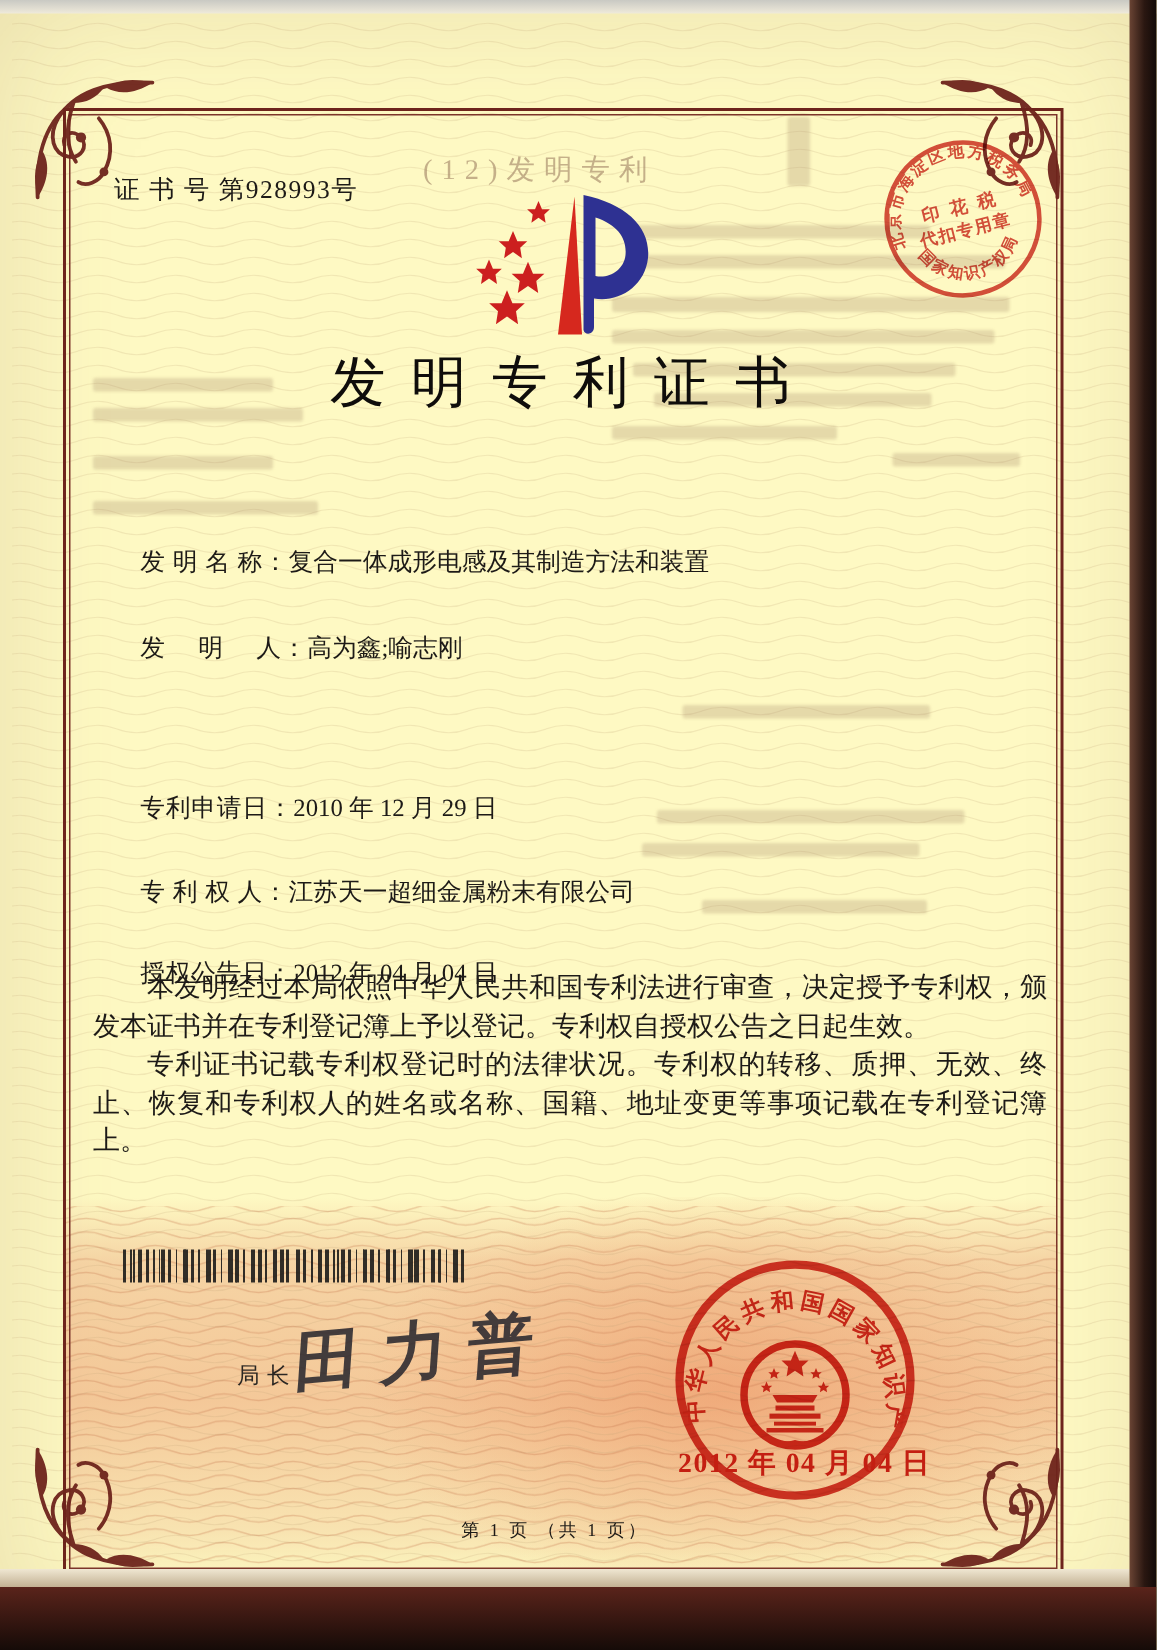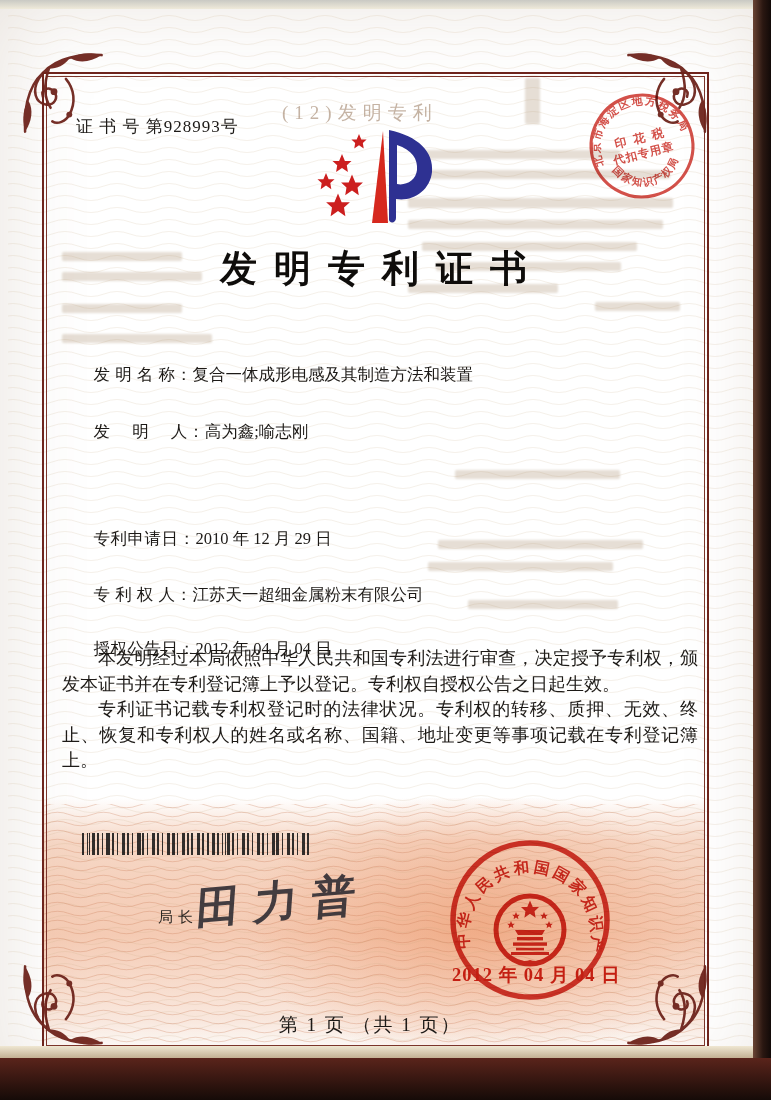--- a/index.html
+++ b/index.html
@@ -1,18 +1,18 @@
 <!DOCTYPE html>
 <html><head>
 <meta charset="utf-8">
 <style>
   html,body{margin:0;padding:0;background:#3a2a22;}
   .page{
     position:relative;width:771px;height:1100px;overflow:hidden;
-    background:#ffffff;
+    background:#fef9c3;
     font-family:"Liberation Serif","DejaVu Serif",serif;
     color:#1d1a17;
     box-shadow:inset 0 0 90px rgba(130,95,60,.18);
   }
   .abs{position:absolute;}
   
   .edge-top{left:0;top:0;width:771px;height:9px;background:linear-gradient(#c9c9c3,#efeada);z-index:9;}
   .edge-right{left:753px;top:0;width:18px;height:1100px;background:linear-gradient(90deg,#6a4434,#2a1711 55%,#120a08);z-index:9;}
   .edge-bottom{left:0;top:1058px;width:771px;height:42px;background:linear-gradient(#5a241b,#2a120d 70%,#150b08);z-index:9;}
   .page-bottom-lip{left:0;top:1046px;width:753px;height:12px;background:linear-gradient(#efe7d2,#c3b193);z-index:9;}
@@ -27,36 +27,36 @@
   .frame{left:42px;top:72px;width:663px;height:974px;border:2px solid #6e241c;z-index:3;}
   .frame:after{content:"";position:absolute;left:2px;top:2px;right:2px;bottom:2px;border:1px solid #7c352a;}
   .flourish{z-index:4;opacity:.95;}
   
   .bleed{z-index:2;color:rgba(150,117,90,.55);filter:blur(.4px);}
   .bleed-bar{position:absolute;background:rgba(165,135,105,.28);filter:blur(.9px);border-radius:2px;z-index:2;}
   
   .content{z-index:5;}
   .cert-no{left:76px;top:115px;font-size:17px;letter-spacing:1px;white-space:pre;}
   .logo{left:312px;top:128px;z-index:5;}
-  .title{left:42px;top:244px;width:663px;text-align:center;font-size:37px;font-weight:bold;letter-spacing:17px;text-indent:17px;color:#0f0d0b;}
+  .title{left:42px;top:230px;width:663px;text-align:center;font-size:37px;font-weight:normal;letter-spacing:17px;text-indent:17px;color:#0f0d0b;}
   .field{left:77px;width:580px;font-size:16.5px;white-space:pre;z-index:5;}
   .field .lab{letter-spacing:.5px;font-family:Liberation Serif, serif;}
   .paras{left:62px;top:646px;width:636px;font-size:18px;line-height:25.5px;text-align:justify;z-index:5;}
   .paras p{margin:0;text-indent:2em;}
   .barcode{left:82px;top:833px;width:228px;height:22px;z-index:5;opacity:.88;
     background:
       repeating-linear-gradient(90deg,#161616 0 2px,transparent 2px 5px,#161616 5px 6px,transparent 6px 10px,#161616 10px 13px,transparent 13px 15px),
       repeating-linear-gradient(90deg,transparent 0 7px,#161616 7px 8px,transparent 8px 17px);
   }
   .signer-title{left:141px;top:908px;font-size:15px;letter-spacing:5px;z-index:6;color:#2b2723;margin-left:17px;}
   .signature{left:196px;top:872px;font-size:44px;color:#25242c;z-index:6;letter-spacing:14px;
     font-family:"DejaVu Serif",serif;transform:rotate(-5deg) skewX(-9deg);font-weight:bold;opacity:.85;}
   .seal{left:448px;top:838px;width:164px;height:164px;z-index:7;mix-blend-mode:multiply;}
   .issue-date{left:452px;top:962px;width:200px;font-size:18.5px;font-weight:bold;color:#c41f12;letter-spacing:1px;z-index:8;font-family:"Liberation Serif",serif;}
-  .footer{left:240px;top:1012px;width:260px;text-align:center;font-size:19px;letter-spacing:2px;z-index:5;}
+  .footer{left:240px;top:1012px;width:260px;text-align:center;font-size:12px;letter-spacing:2px;z-index:5;}
   .tax-stamp{left:588px;top:92px;width:108px;height:108px;z-index:7;transform:rotate(-14deg);mix-blend-mode:multiply;opacity:.92;}
   .seal-txt{font-family:"Liberation Serif",serif;font-weight:bold;}
 </style>
 </head>
 <body>
 
 <div class="page">
 
   <div class="abs band"></div>
   <svg class="abs texture" width="771" height="1100">

